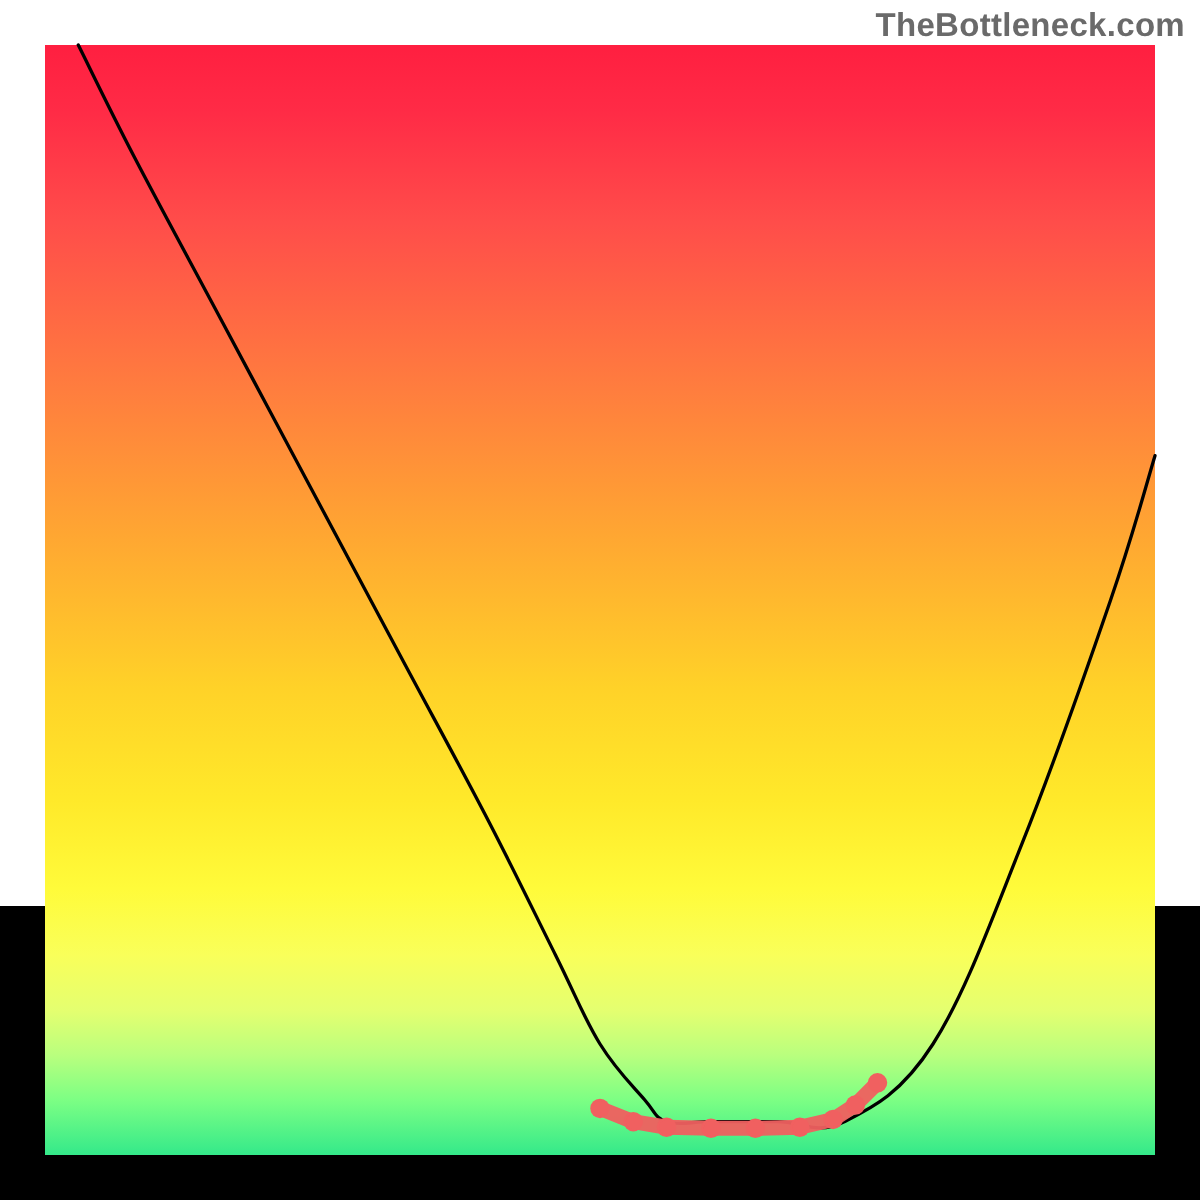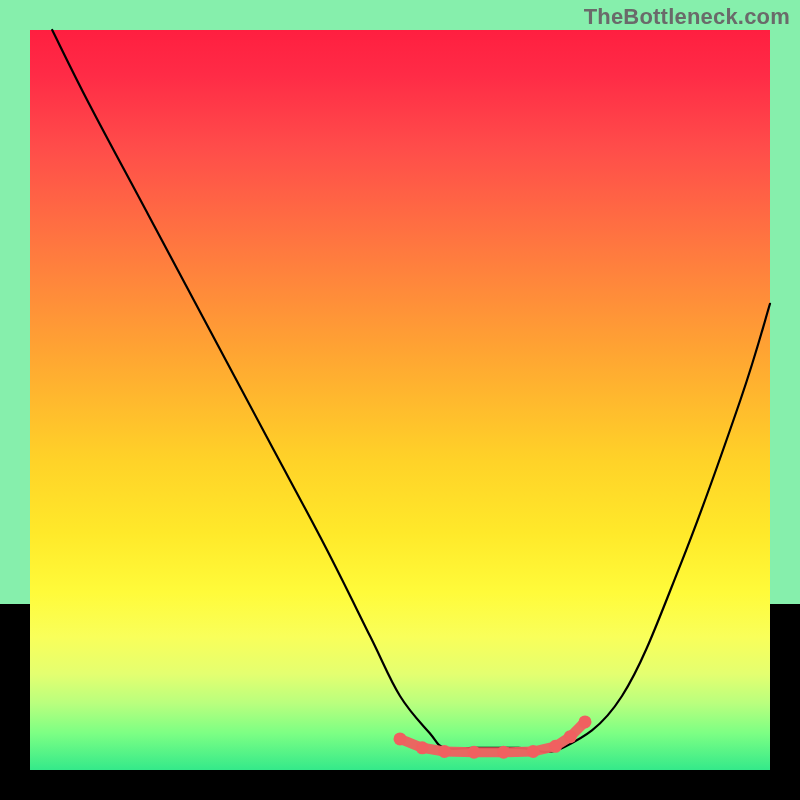--- a/index.html
+++ b/index.html
@@ -10,21 +10,21 @@
     background: #000;
     font-family: Arial, Helvetica, sans-serif;
     overflow: hidden;
   }
   .frame {
     position: absolute;
     left: 0;
     top: 0;
     width: 800px;
     height: 604px;
-    background: #86efac;
+    background: #ffffff;
   }
   .plot-area {
     position: absolute;
     left: 30px;
     top: 30px;
     width: 740px;
     height: 740px;
     
     background: linear-gradient(to bottom,
       #ff1f40 0%,

